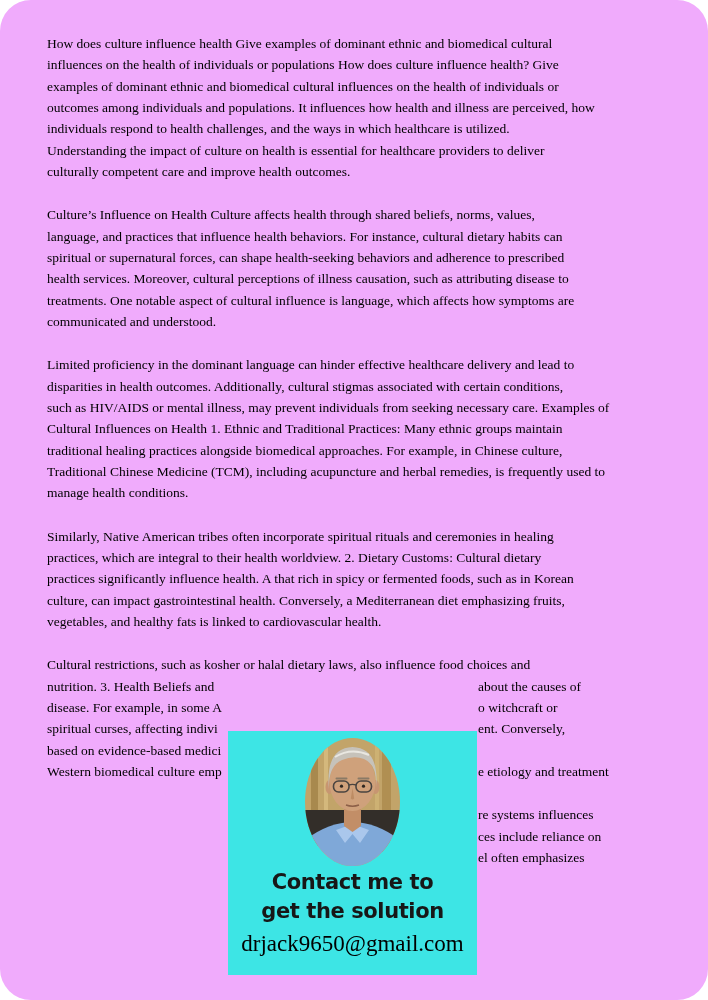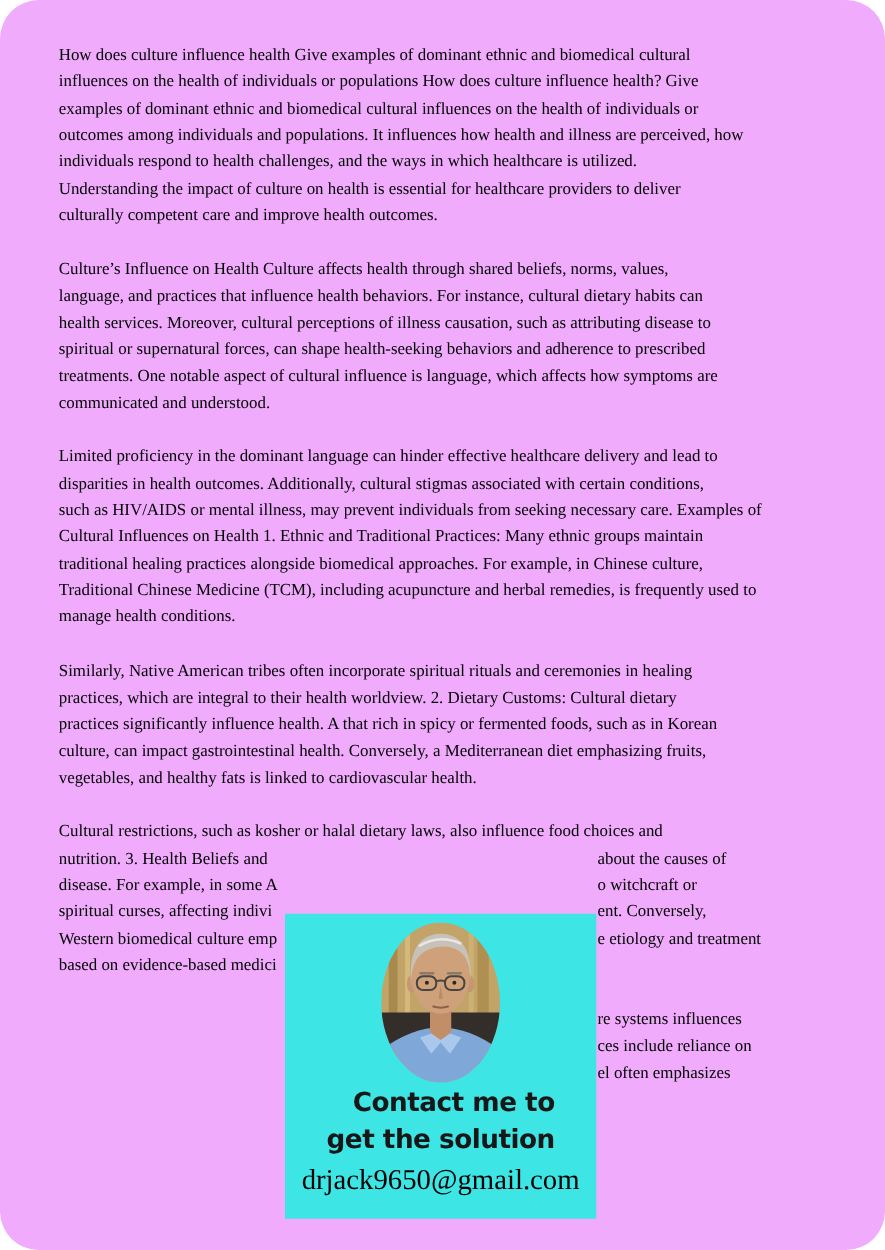--- a/index.html
+++ b/index.html
@@ -52,21 +52,21 @@
     flex: 0 0 auto;
   }
   .overlay-heading {
     margin-top: 2px;
     font-family: "DejaVu Sans", sans-serif;
     font-weight: bold;
     font-size: 21px;
     line-height: 29px;
     letter-spacing: -0.4px;
     color: #171717;
-    text-align: right;
+    text-align: center;
   }
   .overlay-email {
     margin-top: 5px;
     font-family: "Liberation Serif", serif;
     font-weight: normal;
     font-size: 23px;
     line-height: 26px;
     color: #000000;
     white-space: nowrap;
   }
@@ -84,22 +84,22 @@
       <div class="doc-line">examples of dominant ethnic and biomedical cultural influences on the health of individuals or</div>
       <div class="doc-line">outcomes among individuals and populations. It influences how health and illness are perceived, how</div>
       <div class="doc-line">individuals respond to health challenges, and the ways in which healthcare is utilized.</div>
       <div class="doc-line">Understanding the impact of culture on health is essential for healthcare providers to deliver</div>
       <div class="doc-line">culturally competent care and improve health outcomes.</div>
     </div>
 
     <div class="para">
       <div class="doc-line">Culture’s Influence on Health Culture affects health through shared beliefs, norms, values,</div>
       <div class="doc-line">language, and practices that influence health behaviors. For instance, cultural dietary habits can</div>
+      <div class="doc-line">spiritual or supernatural forces, can shape health-seeking behaviors and adherence to prescribed</div>
       <div class="doc-line">health services. Moreover, cultural perceptions of illness causation, such as attributing disease to</div>
-      <div class="doc-line">spiritual or supernatural forces, can shape health-seeking behaviors and adherence to prescribed</div>
       <div class="doc-line">treatments. One notable aspect of cultural influence is language, which affects how symptoms are</div>
       <div class="doc-line">communicated and understood.</div>
     </div>
 
     <div class="para">
       <div class="doc-line">Limited proficiency in the dominant language can hinder effective healthcare delivery and lead to</div>
       <div class="doc-line">disparities in health outcomes. Additionally, cultural stigmas associated with certain conditions,</div>
       <div class="doc-line">such as HIV/AIDS or mental illness, may prevent individuals from seeking necessary care. Examples of</div>
       <div class="doc-line">Cultural Influences on Health 1. Ethnic and Traditional Practices: Many ethnic groups maintain</div>
       <div class="doc-line">traditional healing practices alongside biomedical approaches. For example, in Chinese culture,</div>
@@ -123,26 +123,26 @@
       </div>
       <div class="doc-line split-line">
         <span class="left-frag">disease. For example, in some A</span>
         <span class="right-frag">o witchcraft or</span>
       </div>
       <div class="doc-line split-line">
         <span class="left-frag">spiritual curses, affecting indivi</span>
         <span class="right-frag">ent. Conversely,</span>
       </div>
       <div class="doc-line split-line">
+        <span class="left-frag">based on evidence-based medici</span>
+        <span class="right-frag"></span>
+      </div>
+      <div class="doc-line split-line">
         <span class="left-frag">Western biomedical culture emp</span>
         <span class="right-frag">e etiology and treatment</span>
-      </div>
-      <div class="doc-line split-line">
-        <span class="left-frag">based on evidence-based medici</span>
-        <span class="right-frag"></span>
       </div>
     </div>
 
     <div class="para">
       <div class="doc-line split-line">
         <span class="left-frag">4. Biomedical Factors: The dom</span>
         <span class="right-frag">re systems influences</span>
       </div>
       <div class="doc-line split-line">
         <span class="left-frag">diagnosis, treatment, and preven</span>

